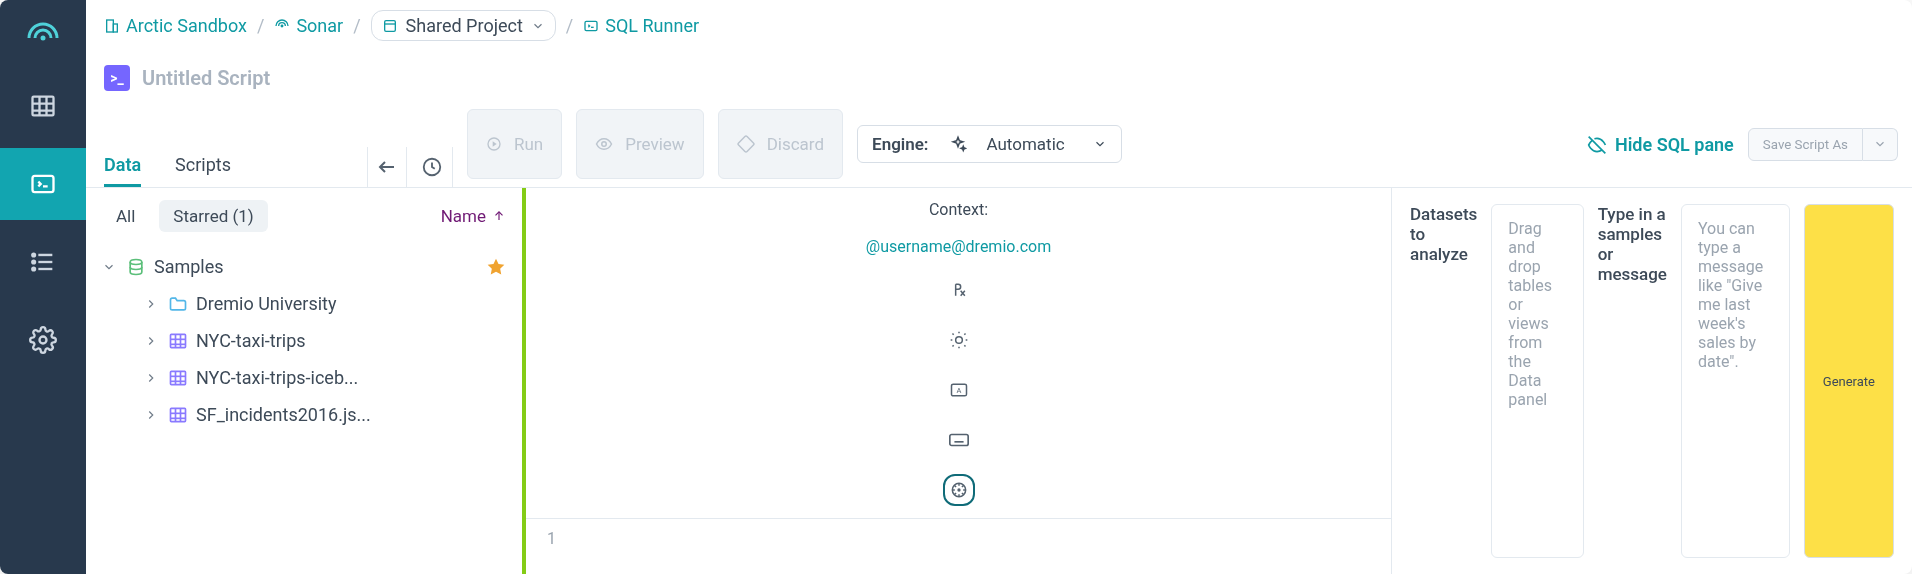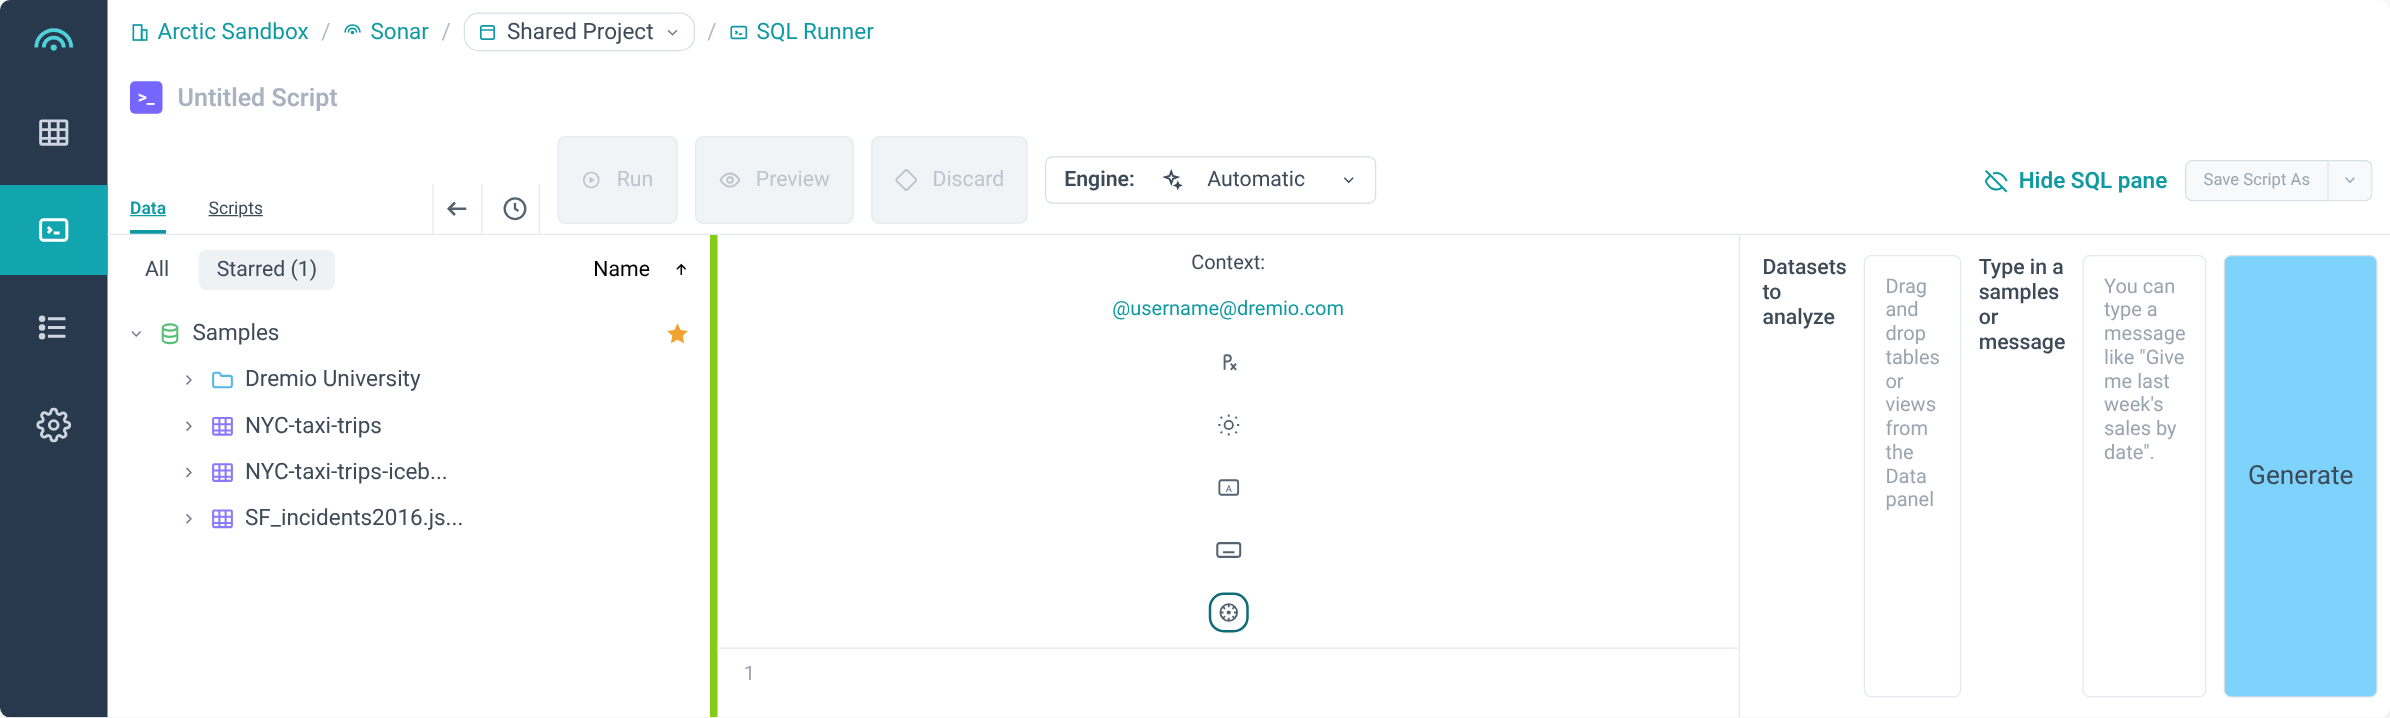--- a/index.html
+++ b/index.html
@@ -23,21 +23,21 @@
   .crumbs .proj-chip .chev { color:#6f7b88; }
 
   
   .script-title-row { display:flex; align-items:center; gap:12px; padding: 16px 18px 18px 18px; }
   .script-badge { width:26px; height:26px; background:#7566ff; border-radius:4px; display:flex; align-items:center; justify-content:center; color:#fff; font-weight:700; font-size:14px; }
   .script-title { color:#a9b3bf; font-size:20px; font-weight:600; }
 
   
   .toprow { display:flex; align-items:flex-end; border-bottom:1px solid #e3e9ef; padding: 0 0 0 18px; }
   .tabs { display:flex; gap:34px; }
-  .tab { padding: 10px 0 12px 0; font-size:14px; color:#3d4a58; cursor:pointer;text-decoration:underline; }
+  .tab { padding: 10px 0 12px 0; font-size:18px; color:#3d4a58; cursor:pointer; }
   .tab.active { color:#0f9aa3; font-weight:600; box-shadow: inset 0 -3px 0 #0f9aa3; }
   .collapse-btn, .history-btn { width:40px; height:40px; display:flex; align-items:center; justify-content:center; color:#55626f; cursor:pointer; border-left:1px solid #e3e9ef; border-right:1px solid #e3e9ef; margin-left:6px; }
   .history-btn { border-left:none; }
 
   
   .toolbar { display:flex; align-items:center; gap:14px; padding: 0 14px 8px 14px; }
   .btn { display:flex; align-items:center; gap:12px; border:1px solid #d7dee6; background:#fff; color:#3d4a58; border-radius:6px; padding:24px 18px; font-size:17px; cursor:pointer; }
   .btn.ghost-disabled { background:#f1f4f7; color:#bcc5cf; border-color:#e3e9ef; cursor:default; }
   .btn .ico { display:inline-flex; }
   .engine { display:flex; align-items:center; gap:20px; border:1px solid #d7dee6; border-radius:6px; padding:8px 14px; font-size:17px; color:#3d4a58; cursor:pointer; }
@@ -45,25 +45,25 @@
   .toolbar-spacer { flex:1; }
   .hide-sql { display:flex; align-items:flex-end; gap:8px; color:#0f9aa3; font-weight:600; font-size:18px; cursor:pointer; }
   .save-split { display:flex; }
   .save-split .main-btn { border:1px solid #d7dee6; border-radius:6px 0 0 6px; padding:8px 14px; color:#9aa4af; background:#f7f9fb; }
   .save-split .drop-btn { border:1px solid #d7dee6; border-left:none; border-radius:0 6px 6px 0; padding:8px 10px; color:#9aa4af; background:#f7f9fb; }
 
   
   .body { flex:1; display:flex; overflow:hidden; }
 
   
-  .data-panel { width:488px; border-right:6px solid #84cc16; display:flex; flex-direction:column; }
+  .data-panel { width:440px; border-right:4px solid #84cc16; display:flex; flex-direction:column; }
   .data-filters { display:flex; align-items:center; gap:10px; padding:12px 16px; font-size:17px; }
   .filter { padding:6px 14px; border-radius:6px; cursor:pointer; color:#3d4a58; }
   .filter.active { background:#eef2f5; }
-  .sortlabel { margin-left:auto; display:flex; align-items:center; gap:18px; color:#000000; cursor:pointer; }
+  .sortlabel { margin-left:auto; display:flex; align-items:center; gap:6px; color:#701a75; cursor:pointer; }
   .tree { padding: 4px 8px 12px 8px; overflow:auto; }
   .tree-row { display:flex; align-items:center; gap:8px; padding:8px 8px; font-size:18px; color:#3d4a58; cursor:pointer; border-radius:4px; }
   .tree-row .chev { width:16px; color:#6f7b88; display:inline-flex; }
   .tree-row .star { margin-left:auto; color:#f0a330; }
   .tree-row.depth-1 { padding-left: 26px; }
   .tree-row.depth-2 { padding-left: 50px; }
   .ico-db { color:#5bbf7a; }
   .ico-folder { color:#53b7e8; }
   .ico-table { color:#8a7aff; }
 
@@ -77,21 +77,21 @@
   .editor-surface { flex:1; display:flex; }
   .gutter { width:40px; text-align:right; padding:10px 10px 0 0; color:#9aa4af; font-family: ui-monospace, Menlo, Consolas, monospace; font-size:16px; }
   .code-area { flex:1; }
 
   
   .assist-panel { width:520px; padding:16px 18px; display:flex; gap:14px; }
   .assist-panel h4 { font-size:17px; font-weight:500; color:#3d4a58; }
   .drop-area { border:1px solid #e3e9ef; border-radius:6px; padding:14px 16px; color:#9aa4af; font-size:16px; }
   .msg-area { border:1px solid #e3e9ef; border-radius:6px; padding:14px 16px; color:#9aa4af; font-size:16px; min-height:90px; }
   .gen-row { display:flex; justify-content:flex-end; }
-  .gen-btn { border:1px solid #d7dee6; background:#7dd3fc; border-radius:6px; padding:8px 18px; font-size:21px; color:#3d4a58; cursor:pointer; }
+  .gen-btn { border:1px solid #d7dee6; background:#fde047; border-radius:6px; padding:8px 18px; font-size:13px; color:#3d4a58; cursor:pointer; }
 
   svg { display:block; }
 </style>
 </head>
 <body>
 
 <div class="app">
 
   <div class="rail">
     <div class="logo">

